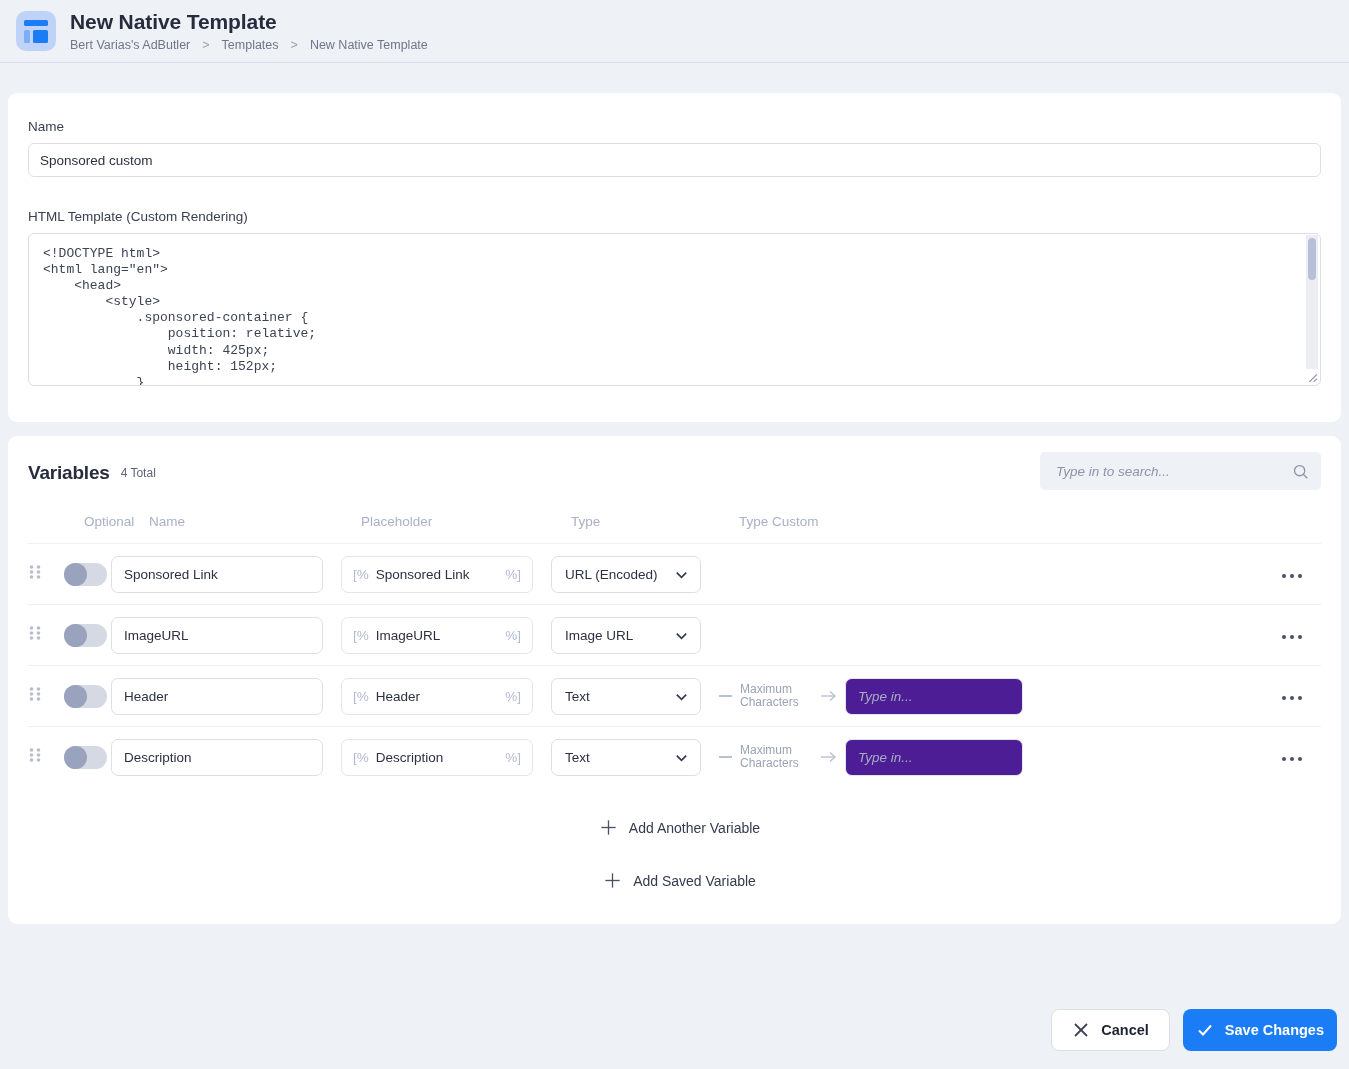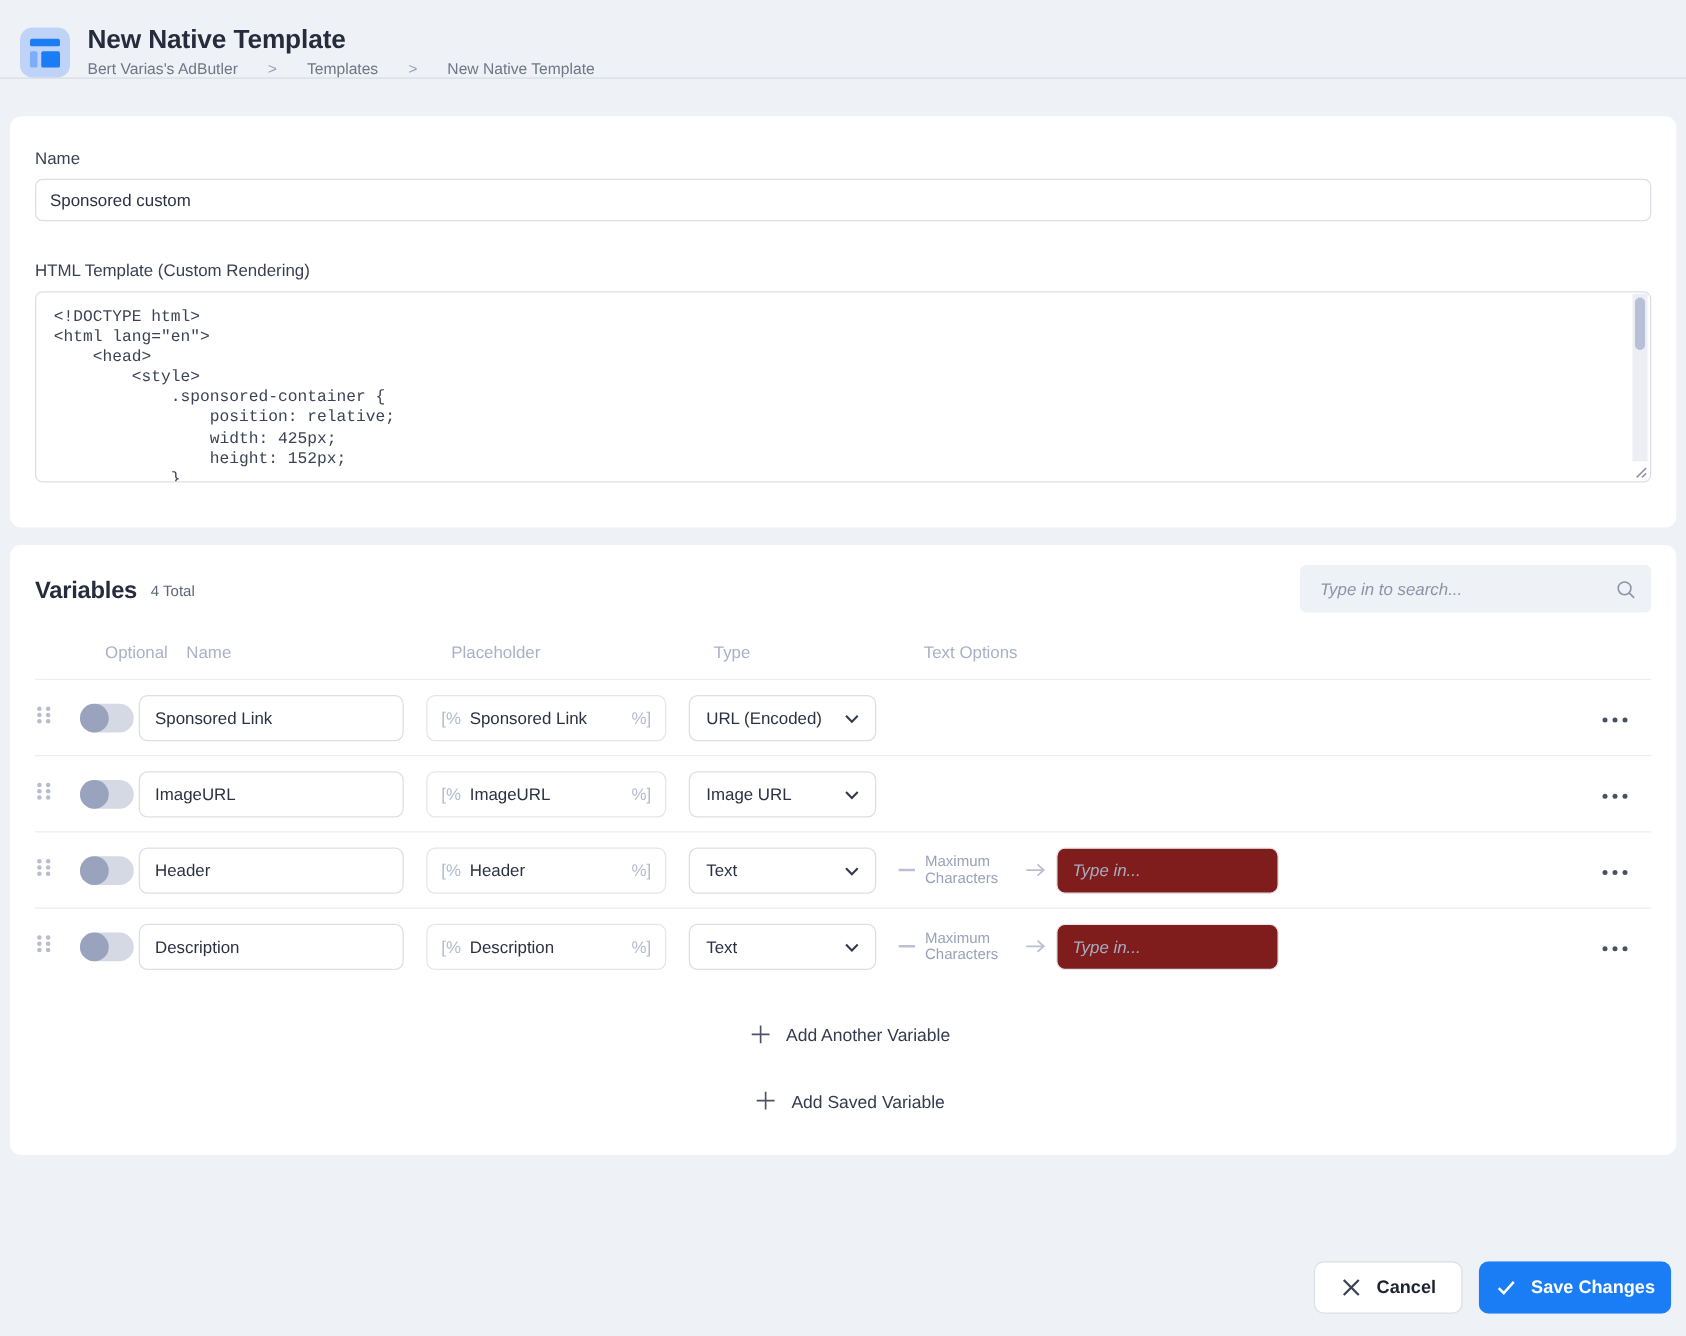--- a/index.html
+++ b/index.html
@@ -12,21 +12,21 @@
     color: #2c3142;
     overflow: hidden;
   }
 
   
   .page-header {
     height: 63px;
     background: #eef1f5;
     border-bottom: 1px solid #d7dce6;
     display: flex;
-    align-items: flex-end;
+    align-items: center;
     padding: 0 0 0 8px;
     position: relative;
   }
   .app-icon {
     width: 40px; height: 40px;
     border-radius: 10px;
     background: #bed3f7;
     margin: 0 14px 0 8px;
     flex: 0 0 auto;
     position: relative;
@@ -43,21 +43,21 @@
     position: absolute; left: 17px; top: 19px;
     width: 15px; height: 13px; border-radius: 1.5px; background: #1a7df5;
   }
   .header-text { display: flex; flex-direction: column; justify-content: center; }
   .page-title {
     font-size: 21px; font-weight: bold; color: #262c3d;
     line-height: 1.1; letter-spacing: -0.1px;
   }
   .breadcrumb {
     font-size: 12.5px; color: #6f7688; margin-top: 5px;
-    display: flex; align-items: center; gap: 24px;
+    display: flex; align-items: center; gap: 12px;
   }
   .breadcrumb .sep { color: #9aa0b0; }
   .breadcrumb .crumb { white-space: nowrap; }
 
   
   .content { padding: 30px 8px 0 8px; }
   .card {
     background: #ffffff;
     border-radius: 9px;
     margin: 0 0 14px 0;
@@ -209,21 +209,21 @@
     font-size: 12px; color: #9aa2b6; line-height: 13.5px;
     width: 72px; flex: 0 0 72px;
   }
   .arrow { width: 17px; height: 14px; color: #b9c0d1; flex: 0 0 auto; }
   .opt-input {
     width: 178px; height: 37px;
     border: 1px solid #e3e6ee; border-radius: 7px;
     padding: 0 12px;
     font-family: "Liberation Sans", sans-serif;
     font-size: 13.5px; font-style: italic; color: #9aa2b6;
-    background: #7f1d1d; outline: none;
+    background: #4c1d95; outline: none;
   }
   .opt-input::placeholder { color: #a6adc0; font-style: italic; }
 
   .kebab {
     display: inline-flex; gap: 4px; align-items: center;
     cursor: pointer; padding: 6px;
   }
   .kebab i { width: 4px; height: 4px; border-radius: 50%; background: #4a5064; display: block; }
 
   
@@ -318,21 +318,21 @@
 
     <div class="vars-head">
       <div class="col-grip"></div>
       <div class="col-toggle h-optname">Optional</div>
       <div class="col-name" style="padding-left:18px">Name</div>
       <div class="col-gap1"></div>
       <div class="col-ph">Placeholder</div>
       <div class="col-gap2"></div>
       <div class="col-type">Type</div>
       <div class="col-gap3"></div>
-      <div class="col-opts">Text Options</div>
+      <div class="col-opts">Type Custom</div>
       <div class="col-menu"></div>
     </div>
 
     <div class="var-row">
       <div class="col-grip">
         <svg class="grip" viewBox="0 0 14 18">
           <circle cx="3.5" cy="4" r="1.8" fill="#b7bdcd"></circle>
             <circle cx="10.5" cy="4" r="1.8" fill="#b7bdcd"></circle>
           <circle cx="3.5" cy="9" r="1.8" fill="#b7bdcd"></circle>
             <circle cx="10.5" cy="9" r="1.8" fill="#b7bdcd"></circle>

